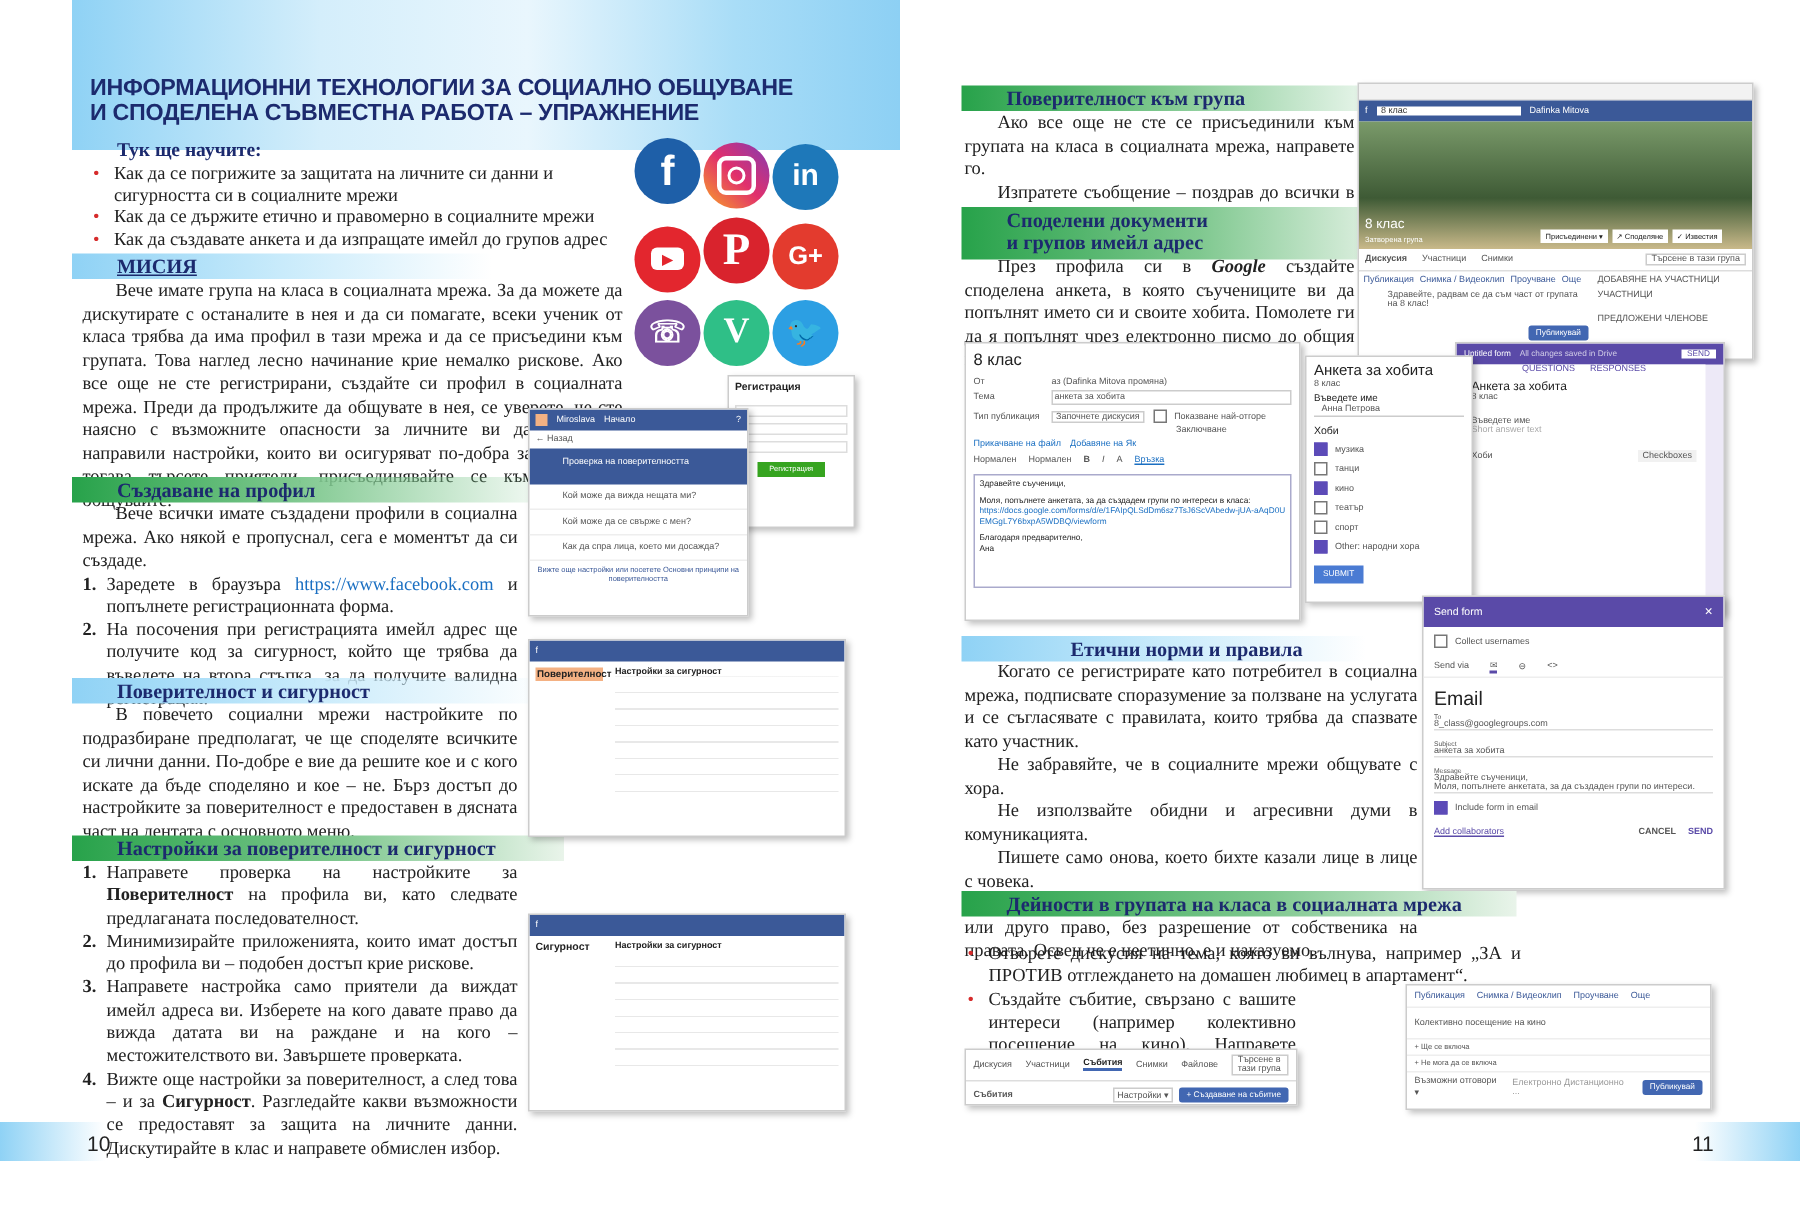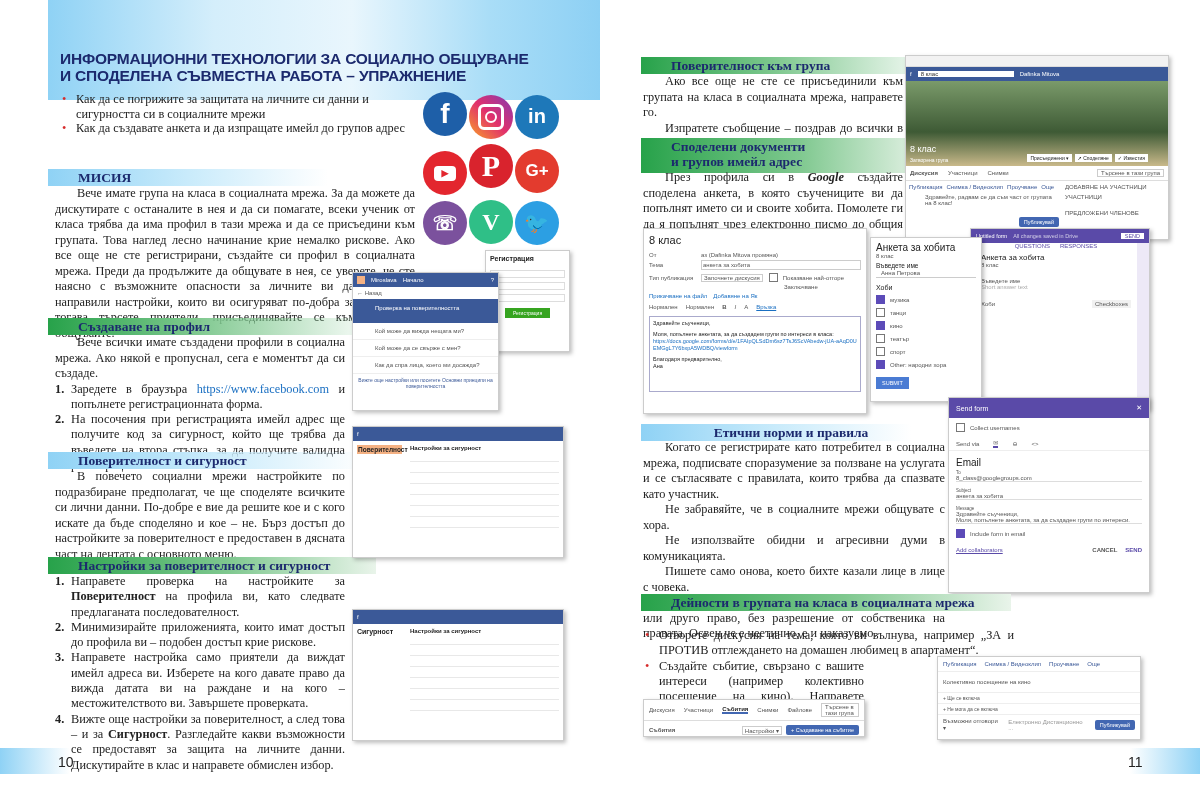--- a/index.html
+++ b/index.html
@@ -38,39 +38,41 @@
 </head>
 <body>
 
 <div class="abs top-band"></div>
 <div class="abs title">
   <div>ИНФОРМАЦИОННИ ТЕХНОЛОГИИ ЗА СОЦИАЛНО ОБЩУВАНЕ</div>
   <div>И СПОДЕЛЕНА СЪВМЕСТНА РАБОТА – УПРАЖНЕНИЕ</div>
 </div>
 
 <div class="abs" style="left:48px;top:92px;width:365px;">
+  <div class="learn-h">Тук ще научите:</div>
   <ul class="bul" style="margin-left:12px;">
     <li>Как да се погрижите за защитата на личните си данни и сигурността си в социалните мрежи</li>
+    <li>Как да се държите етично и правомерно в социалните мрежи</li>
     <li>Как да създавате анкета и да изпращате имейл до групов адрес</li>
   </ul>
 </div>
 
 <div class="abs icons">
   <span class="ic" style="background:#1e5fa8;font-family:'Liberation Sans',sans-serif;font-size:28px;">f</span><span class="ic" style="background:linear-gradient(45deg,#f9a326,#e1306c,#833ab4);">
       <span style="width:20px;height:20px;border:3px solid #fff;border-radius:6px;display:inline-flex;align-items:center;justify-content:center;">
         <span style="width:8px;height:8px;border:2.5px solid #fff;border-radius:50%;"></span>
       </span>
     </span><span class="ic" style="background:#1e78b9;font-size:20px;">in</span>
   <span class="ic" style="background:#e3262e;">
       <span style="background:#fff;width:22px;height:15px;border-radius:4px;display:inline-flex;align-items:center;justify-content:center;color:#e3262e;font-size:9px;">▶</span>
     </span><span class="ic" style="background:#d9232d;font-family:'Liberation Serif',serif;font-size:30px;">P</span><span class="ic" style="background:#e33b2e;font-size:17px;">G+</span>
   <span class="ic" style="background:#7b519d;font-size:20px;">☏</span><span class="ic" style="background:#2fbf87;font-family:'Liberation Serif',serif;font-size:24px;">V</span><span class="ic" style="background:#2c9fe3;font-size:20px;">🐦</span>
 </div>
 
-<div class="abs sec blue" style="left:48px;top:169px;width:250px;"><span>МИСИЯ</span></div>
+<div class="abs sec blue" style="left:48px;top:169px;width:250px;text-decoration:underline;"><span>МИСИЯ</span></div>
 <div class="abs para" style="left:55px;top:186px;width:360px;">
   <p style="width:360px;">Вече имате група на класа в социалната мрежа. За да можете да дискутирате с останалите в нея и да си помагате, всеки ученик от класа трябва да има профил в тази мрежа и да се присъедини към групата. Това наглед лесно начинание крие немалко рискове. Ако все още не сте регистрирани, създайте си профил в социалната мрежа. Преди да продължите да общувате в нея, се уверете, че сте наясно с възможните опасности за личните ви данни и сте направили настройки, които ви осигуряват по-добра защита. Едва тогава търсете приятели, присъединявайте се към групи и общувайте.</p>
 </div>
 
 <div class="abs sec green" style="left:48px;top:318px;width:300px;"><span>Създаване на профил</span></div>
 <div class="abs para" style="left:55px;top:335px;width:290px;">
   <p>Вече всички имате създадени профили в социална мрежа. Ако някой е пропуснал, сега е моментът да си създаде.</p>
   <ol class="num">
     <li><span class="n">1.</span><span>Заредете в браузъра </span><span class="link">https://www.facebook.com</span><span> и попълнете регистрационната форма.</span></li>
     <li><span class="n">2.</span><span>На посочения при регистрацията имейл адрес ще получите код за сигурност, който ще трябва да въведете на втора стъпка, за да получите валидна регистрация.</span></li>
@@ -298,21 +300,21 @@
   <div class="row tiny" style="padding:5px 7px;">
       <span class="cb"></span>
       <span>Collect usernames</span>
     </div>
   <div class="row tiny" style="padding:2px 7px;gap:14px;border-bottom:1px solid #eee;">
       <span>Send via</span>
       <span style="border-bottom:2px solid #5a4aa8;">✉</span>
       <span>⊖</span>
       <span>&lt;&gt;</span>
     </div>
-  <div style="font-size:10px;padding:6px 7px 2px;">Email</div>
+  <div style="font-size:13px;padding:6px 7px 2px;">Email</div>
   <div class="tiny" style="padding:0 7px;font-size:4.5px;">To</div>
   <div class="tiny" style="margin:0 7px;border-bottom:1px solid #ddd;">8_class@googlegroups.com</div>
   <div class="tiny" style="padding:6px 7px 0;font-size:4.5px;">Subject</div>
   <div class="tiny" style="margin:0 7px;border-bottom:1px solid #ddd;">анкета за хобита</div>
   <div class="tiny" style="padding:6px 7px 0;font-size:4.5px;">Message</div>
   <div style="margin:0 7px;border-bottom:1px solid #ddd;">
     <div class="tiny">Здравейте съученици,</div>
     <div class="tiny">Моля, попълнете анкетата, за да създаден групи по интереси.</div>
   </div>
   <div class="row tiny" style="padding:5px 7px;">

